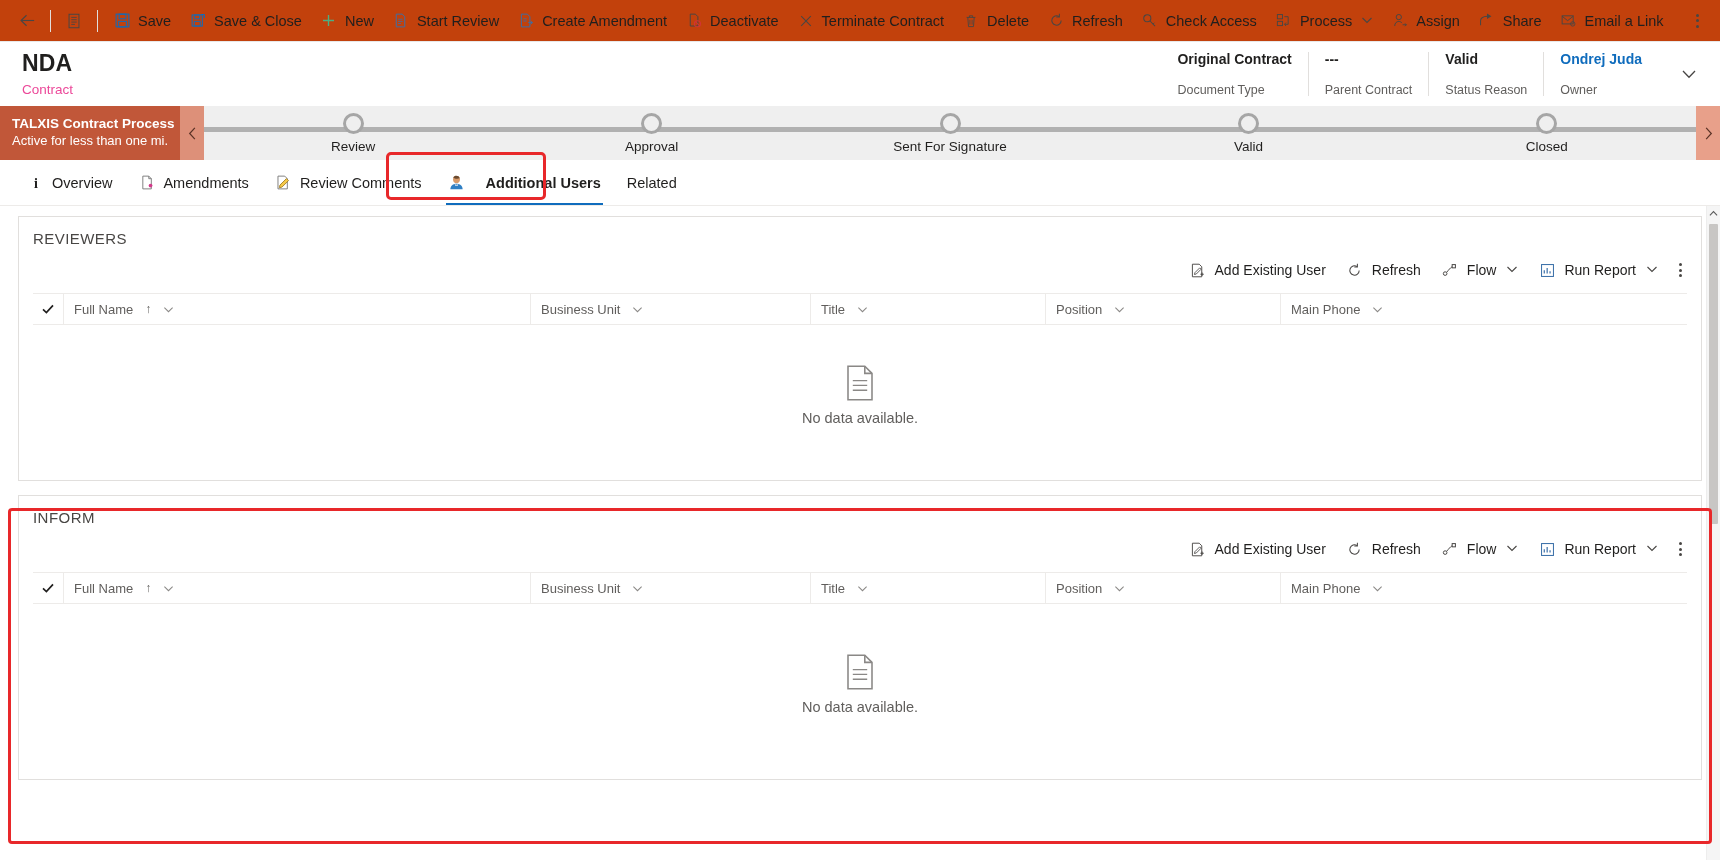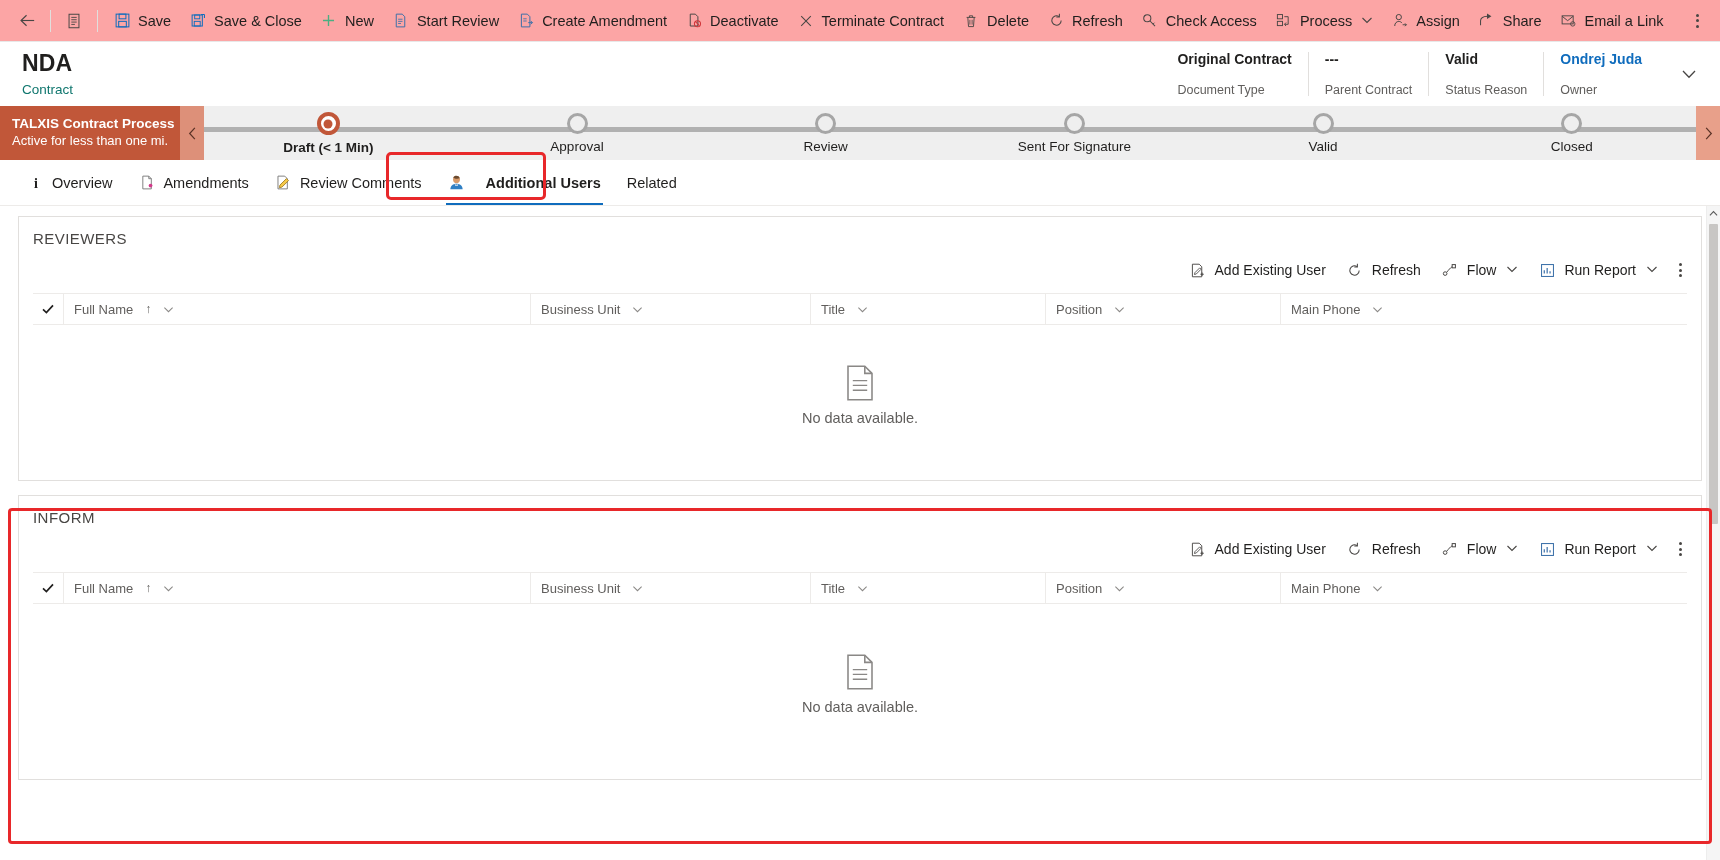--- a/index.html
+++ b/index.html
@@ -13,21 +13,21 @@
     overflow: hidden;
   }
 
   
   .commandbar {
     height: 42px;
     display: flex;
     align-items: center;
     padding: 0 12px 0 10px;
     border-bottom: 1px solid #e8e8e8;
-    background: #fca5a5;
+    background: #c2410c;
     white-space: nowrap;
   }
   .cmd-btn {
     display: inline-flex;
     align-items: center;
     height: 32px;
     padding: 0 9px;
     gap: 7px;
     font-size: 14.5px;
     color: #201f1e;
@@ -54,21 +54,21 @@
   
   .rec-header {
     height: 64px;
     display: flex;
     align-items: center;
     padding: 0 14px 0 22px;
     background: #ffffff;
   }
   .rec-title-wrap { display: flex; flex-direction: column; justify-content: center; }
   .rec-title { font-size: 23px; font-weight: 600; color: #201f1e; line-height: 1.08; letter-spacing: .1px; }
-  .rec-subtitle { font-size: 13.5px; color: #0f766e; margin-top: 6px; }
+  .rec-subtitle { font-size: 13.5px; color: #ec4899; margin-top: 6px; }
   .hdr-fields { margin-left: auto; display: flex; align-items: center; height: 46px; }
   .hdr-field {
     display: flex; flex-direction: column; justify-content: center;
     padding: 0 16px; height: 44px; border-left: 1px solid #e1dfdd; min-width: 64px;
   }
   .hdr-field:first-child { border-left: none; }
   .hdr-val { font-size: 14px; font-weight: 700; color: #201f1e; line-height: 1.25; white-space: nowrap; }
   .hdr-val.link { color: #0f6cbd; font-weight: 700; cursor: pointer; }
   .hdr-lbl { font-size: 12.5px; color: #605e5c; margin-top: 14px; white-space: nowrap; }
   .hdr-expand {
@@ -433,31 +433,27 @@
   </div>
   <div class="bpf-prev">
     <svg width="13" height="15" viewBox="0 0 12 16">
       <path d="M8.5 2 L3 8 L8.5 14" fill="none" stroke="#5a3226" stroke-width="1.3"></path>
     </svg>
   </div>
 
   <div class="bpf-stages">
     <div class="bpf-line"></div>
 
-    <div class="bpf-stage active">
+    <div class="bpf-stage">
       <div class="bpf-node"></div>
-      <div class="bpf-label">Draft  (&lt; 1 Min)</div>
+      <div class="bpf-label">Review</div>
     </div>
     <div class="bpf-stage">
       <div class="bpf-node"></div>
       <div class="bpf-label">Approval</div>
-    </div>
-    <div class="bpf-stage">
-      <div class="bpf-node"></div>
-      <div class="bpf-label">Review</div>
     </div>
     <div class="bpf-stage">
       <div class="bpf-node"></div>
       <div class="bpf-label">Sent For Signature</div>
     </div>
     <div class="bpf-stage">
       <div class="bpf-node"></div>
       <div class="bpf-label">Valid</div>
     </div>
     <div class="bpf-stage">

